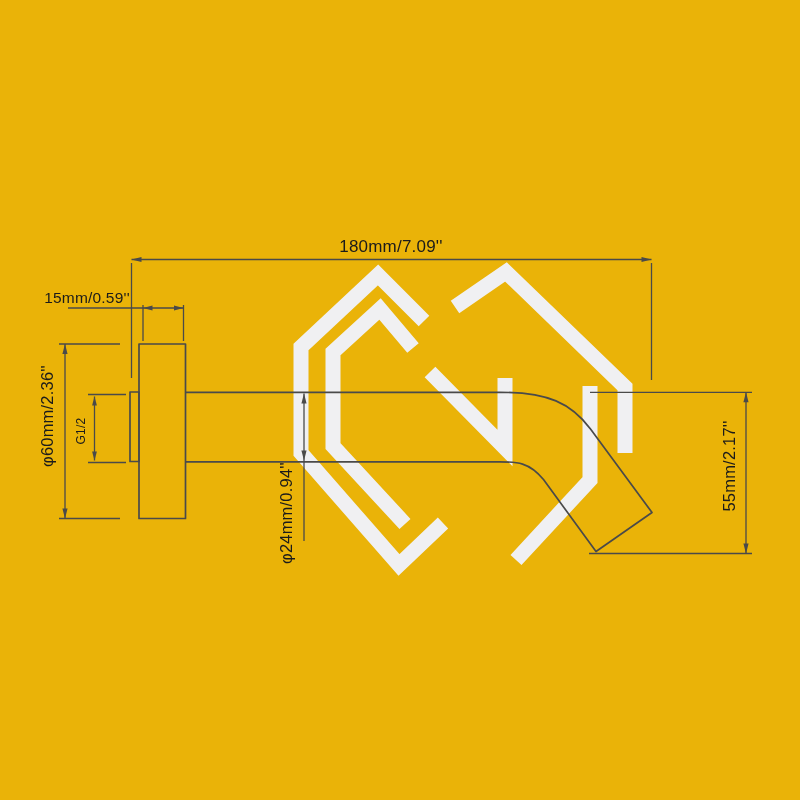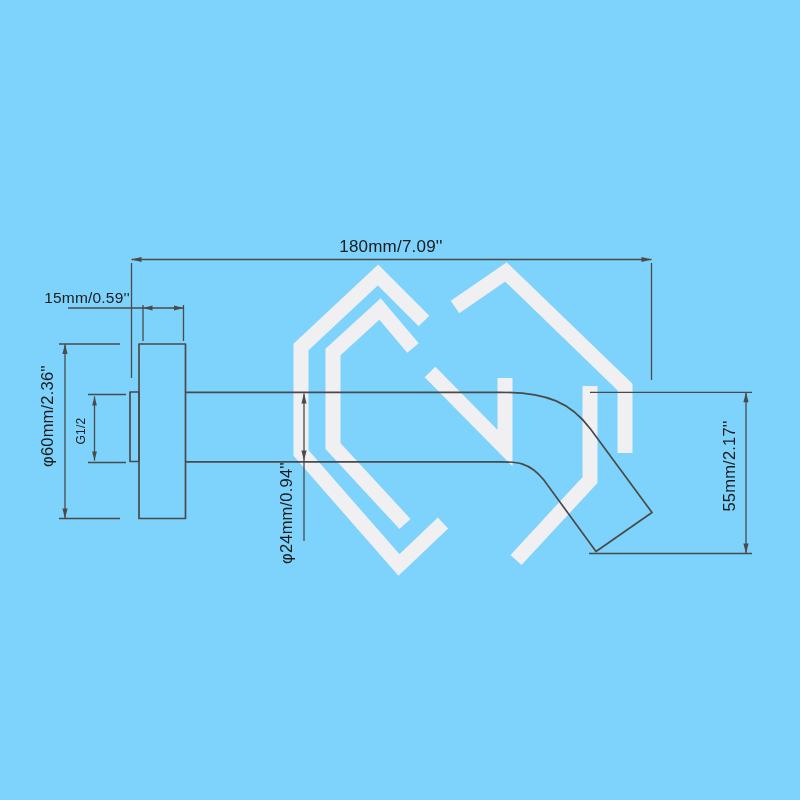--- a/index.html
+++ b/index.html
@@ -1,19 +1,19 @@
 <!DOCTYPE html>
 <html><head>
 <meta charset="utf-8">
 <style>
   html,body{margin:0;padding:0;background:#ffffff;}
   .stage{
     position:relative;
     width:800px;height:800px;
-    background:#7dd3fc;
+    background:#eab308;
     overflow:hidden;
     font-family:"Liberation Sans", sans-serif;
   }
   svg{position:absolute;left:0;top:0;}
   .geo{stroke:#4a4a4a;stroke-width:1.7;fill:none;stroke-linejoin:round;}
   .dim{stroke:#4a4a4a;stroke-width:1.3;fill:none;}
   .arrow{fill:#4a4a4a;stroke:none;}
   .wm{stroke:#f0f0f2;stroke-width:15;fill:none;stroke-linejoin:miter;stroke-linecap:butt;}
   .lbl{
     fill:#1b1b1b;

